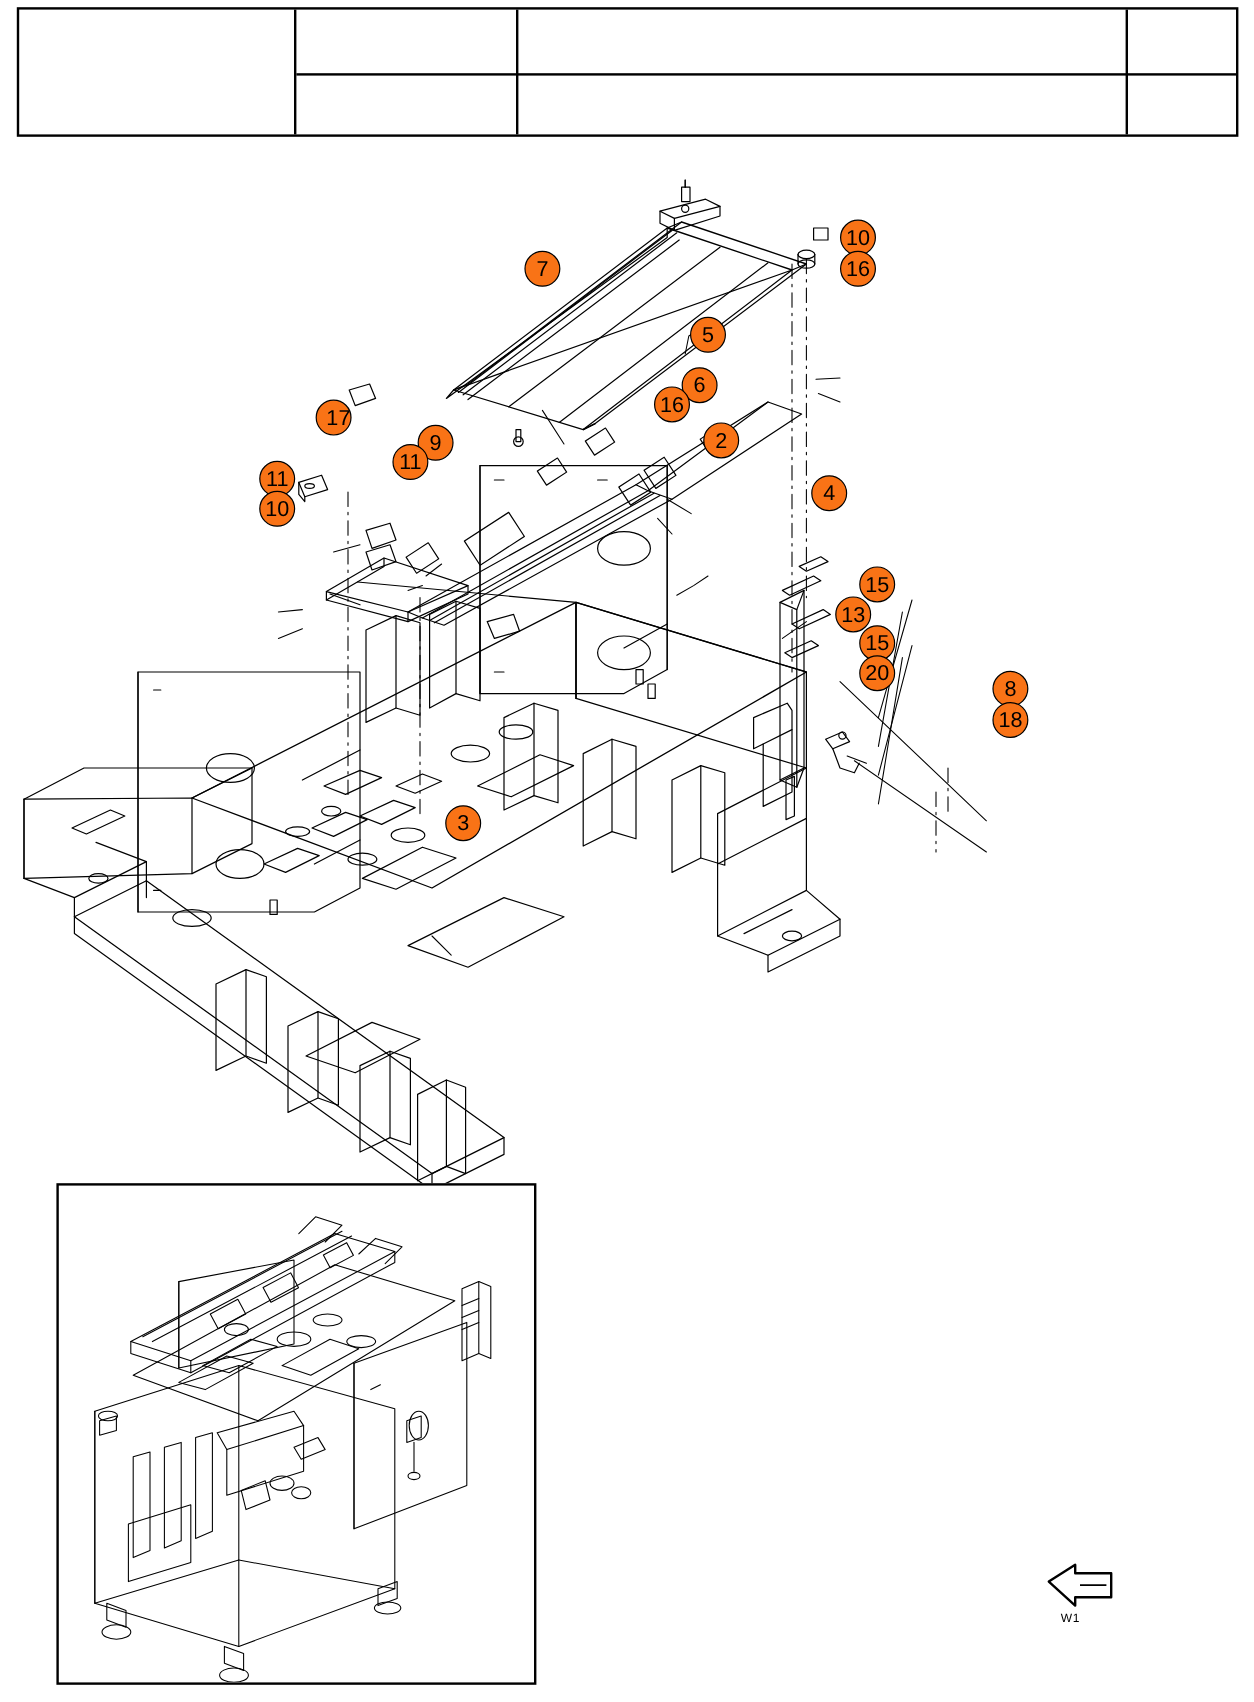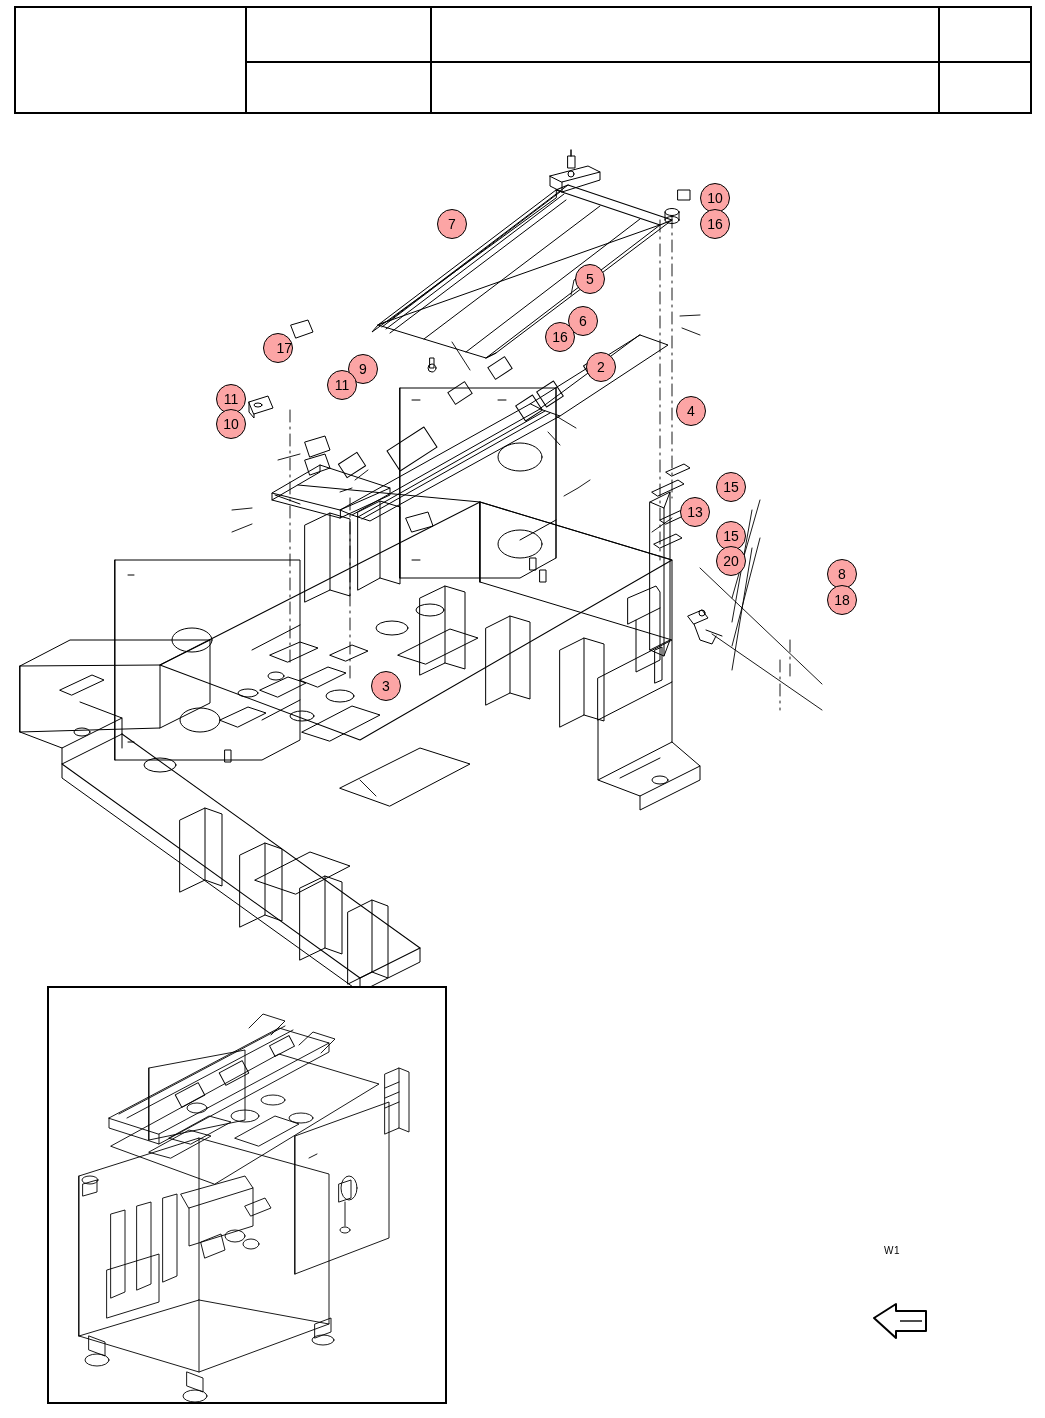--- a/index.html
+++ b/index.html
@@ -85,22 +85,22 @@
   }
   .drawing svg { display: block; }
 
   
   .balloon {
     position: absolute;
     width: 30px;
     height: 30px;
     border: 1.6px solid #000;
     border-radius: 50%;
-    background: #fca5a5;
-    font-size: 14px;
+    background: #f97316;
+    font-size: 18px;
     line-height: 28px;
     text-align: center;
     box-sizing: border-box;
   }
 
   
   .inset {
     position: absolute;
     left: 47px;
     top: 986px;
@@ -116,21 +116,21 @@
   .mark {
     position: absolute;
     left: 870px;
     top: 1298px;
     width: 60px;
     height: 46px;
   }
   .mark-label {
     position: absolute;
     left: 884px;
-    top: 1245px;
+    top: 1344px;
     font-size: 10px;
     letter-spacing: 0.5px;
   }
 </style>
 </head>
 <body>
 
 <div class="titleblock">
   <div class="tb-col-a">
     <div class="tb-cell-text"></div>
@@ -393,21 +393,21 @@
   <div class="balloon" style="left:568px;  top:306px;">6</div>
   <div class="balloon" style="left:545px;  top:322px;">16</div>
   <div class="balloon" style="left:263px;  top:333px;text-align:right;">17</div>
   <div class="balloon" style="left:348px;  top:354px;">9</div>
   <div class="balloon" style="left:327px;  top:370px;">11</div>
   <div class="balloon" style="left:586px;  top:352px;">2</div>
   <div class="balloon" style="left:216px;  top:384px;">11</div>
   <div class="balloon" style="left:216px;  top:409px;">10</div>
   <div class="balloon" style="left:676px;  top:396px;">4</div>
   <div class="balloon" style="left:716px;  top:472px;">15</div>
-  <div class="balloon" style="left:680px;  top:497px;">13</div>
+  <div class="balloon" style="left:696px;  top:497px;">13</div>
   <div class="balloon" style="left:716px;  top:521px;">15</div>
   <div class="balloon" style="left:716px;  top:546px;">20</div>
   <div class="balloon" style="left:827px;  top:559px;">8</div>
   <div class="balloon" style="left:827px;  top:585px;">18</div>
   <div class="balloon" style="left:371px;  top:671px;">3</div>
 </div>
 
 <div class="inset">
 <svg width="396" height="414" viewBox="0 0 396 414" xmlns="http://www.w3.org/2000/svg">
   <g fill="none" stroke="#000" stroke-width="0.9" stroke-linejoin="round" stroke-linecap="round">

